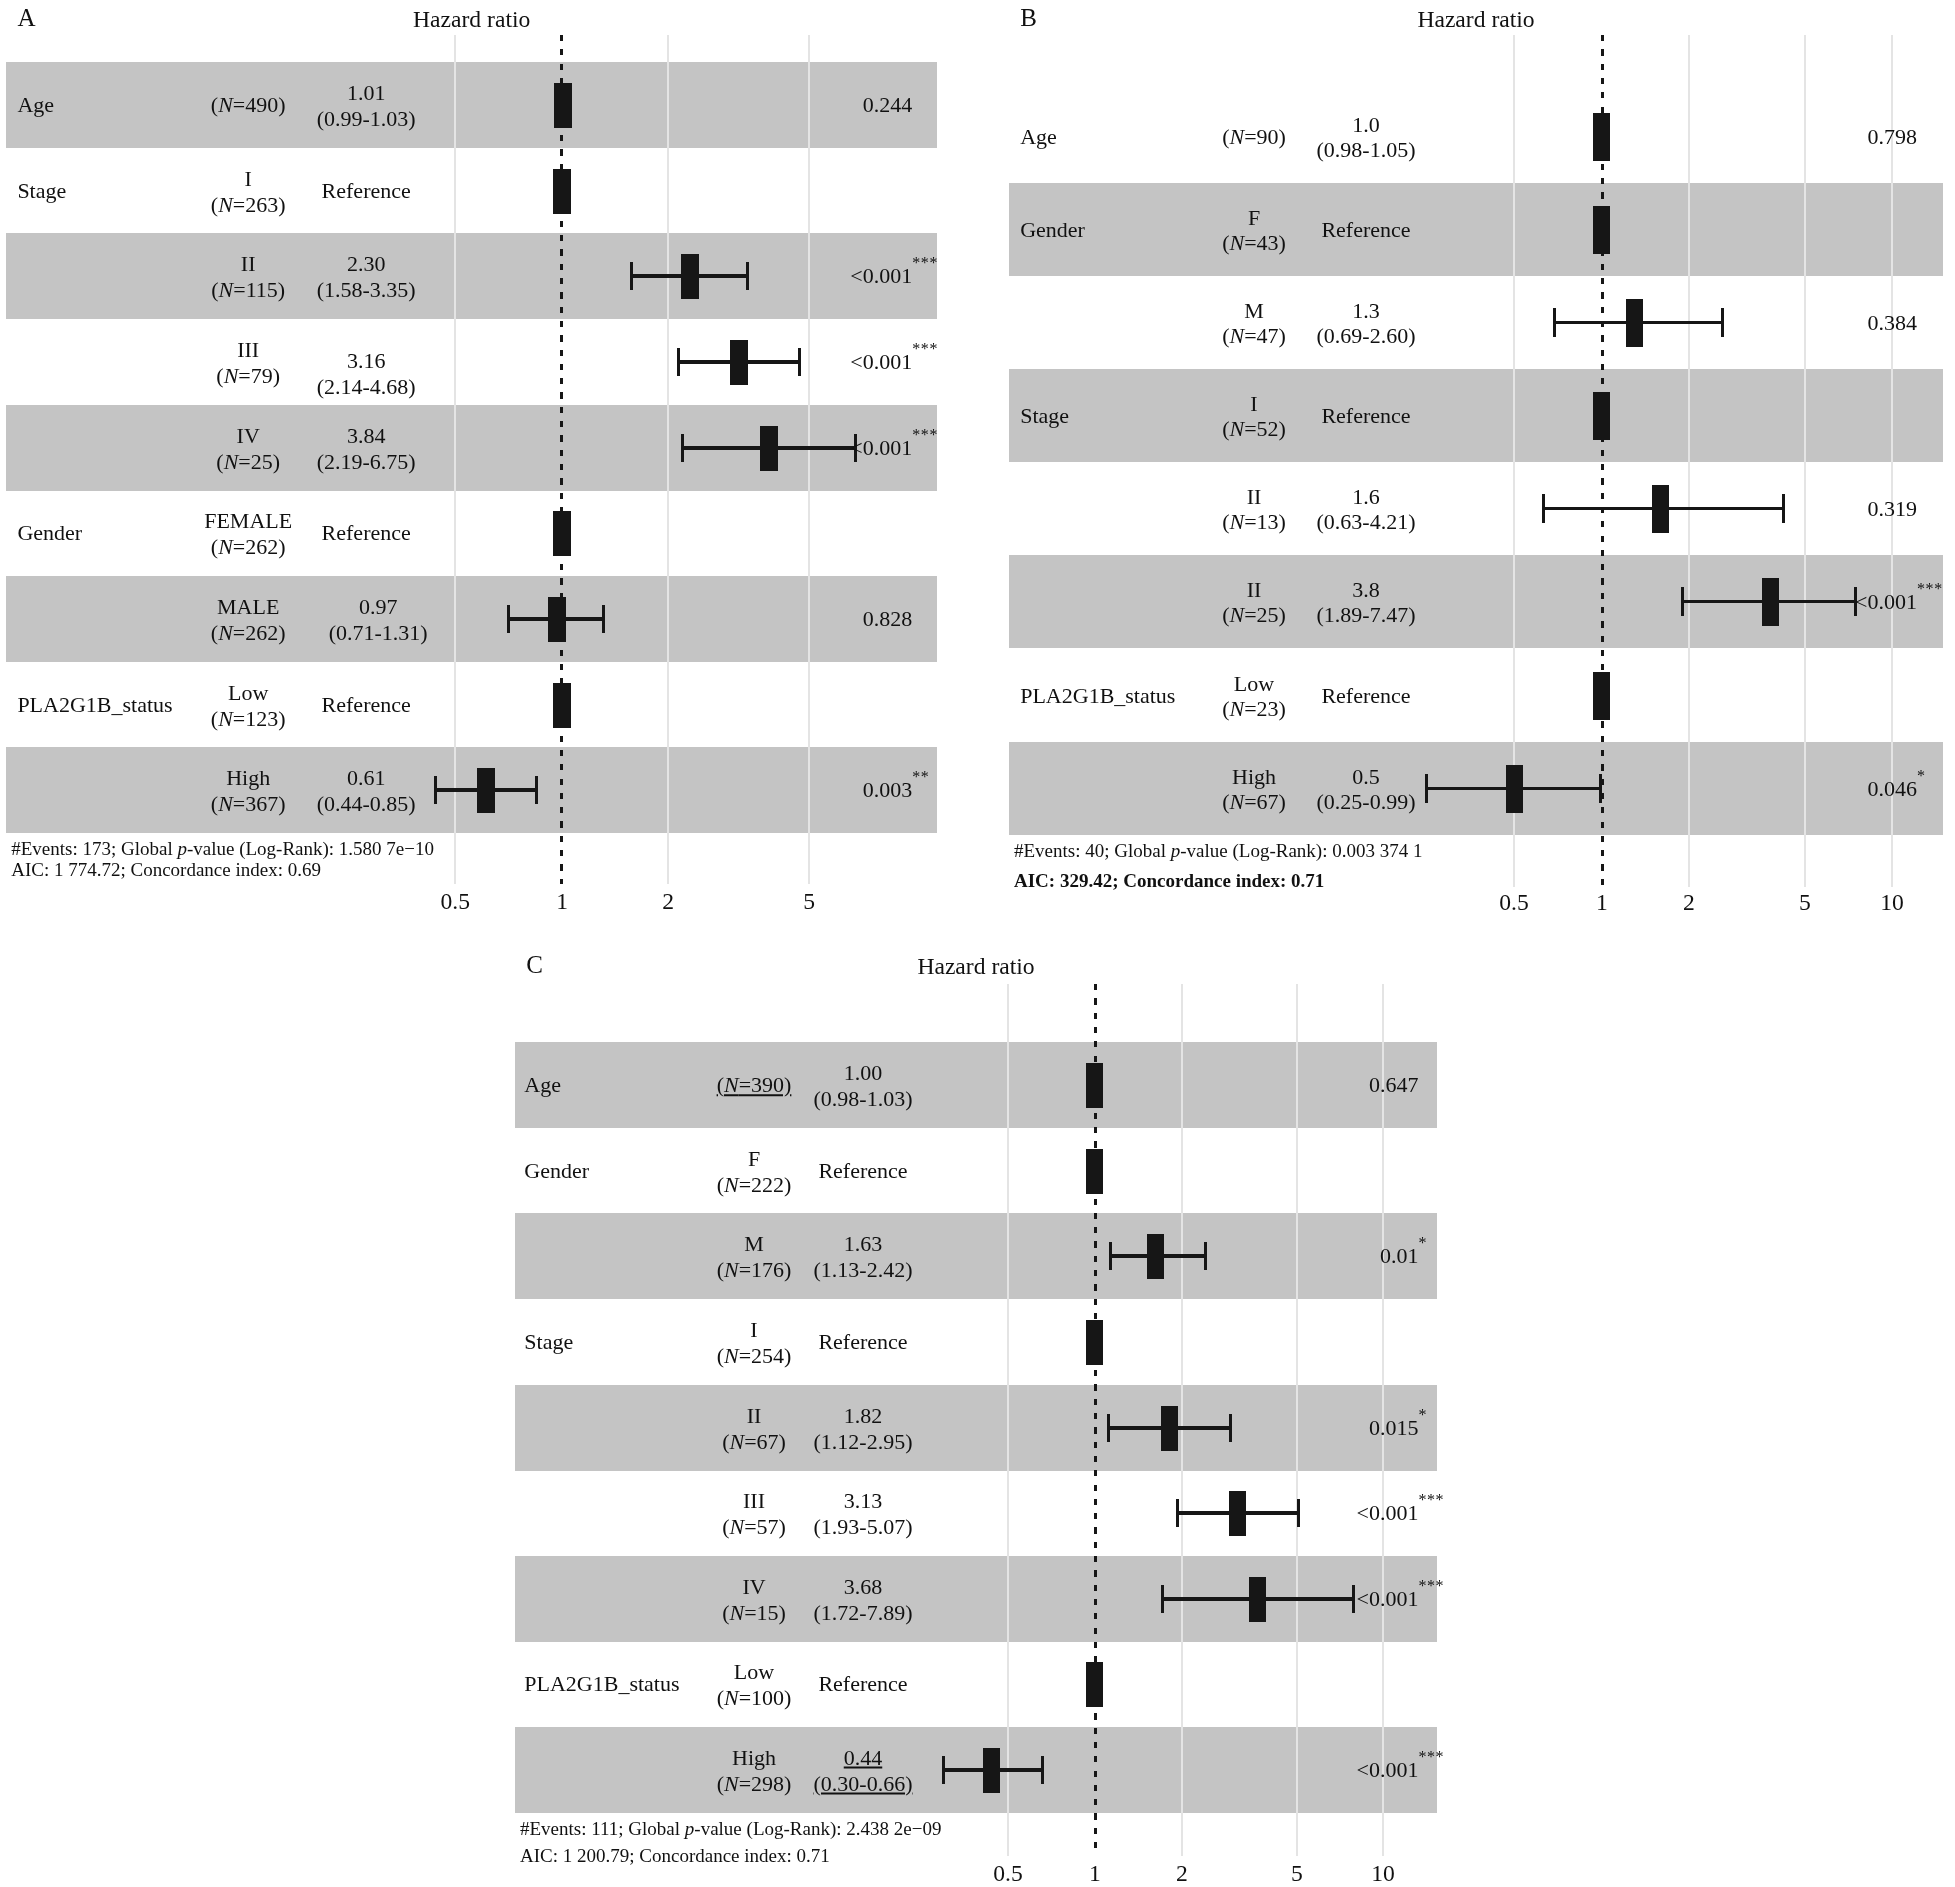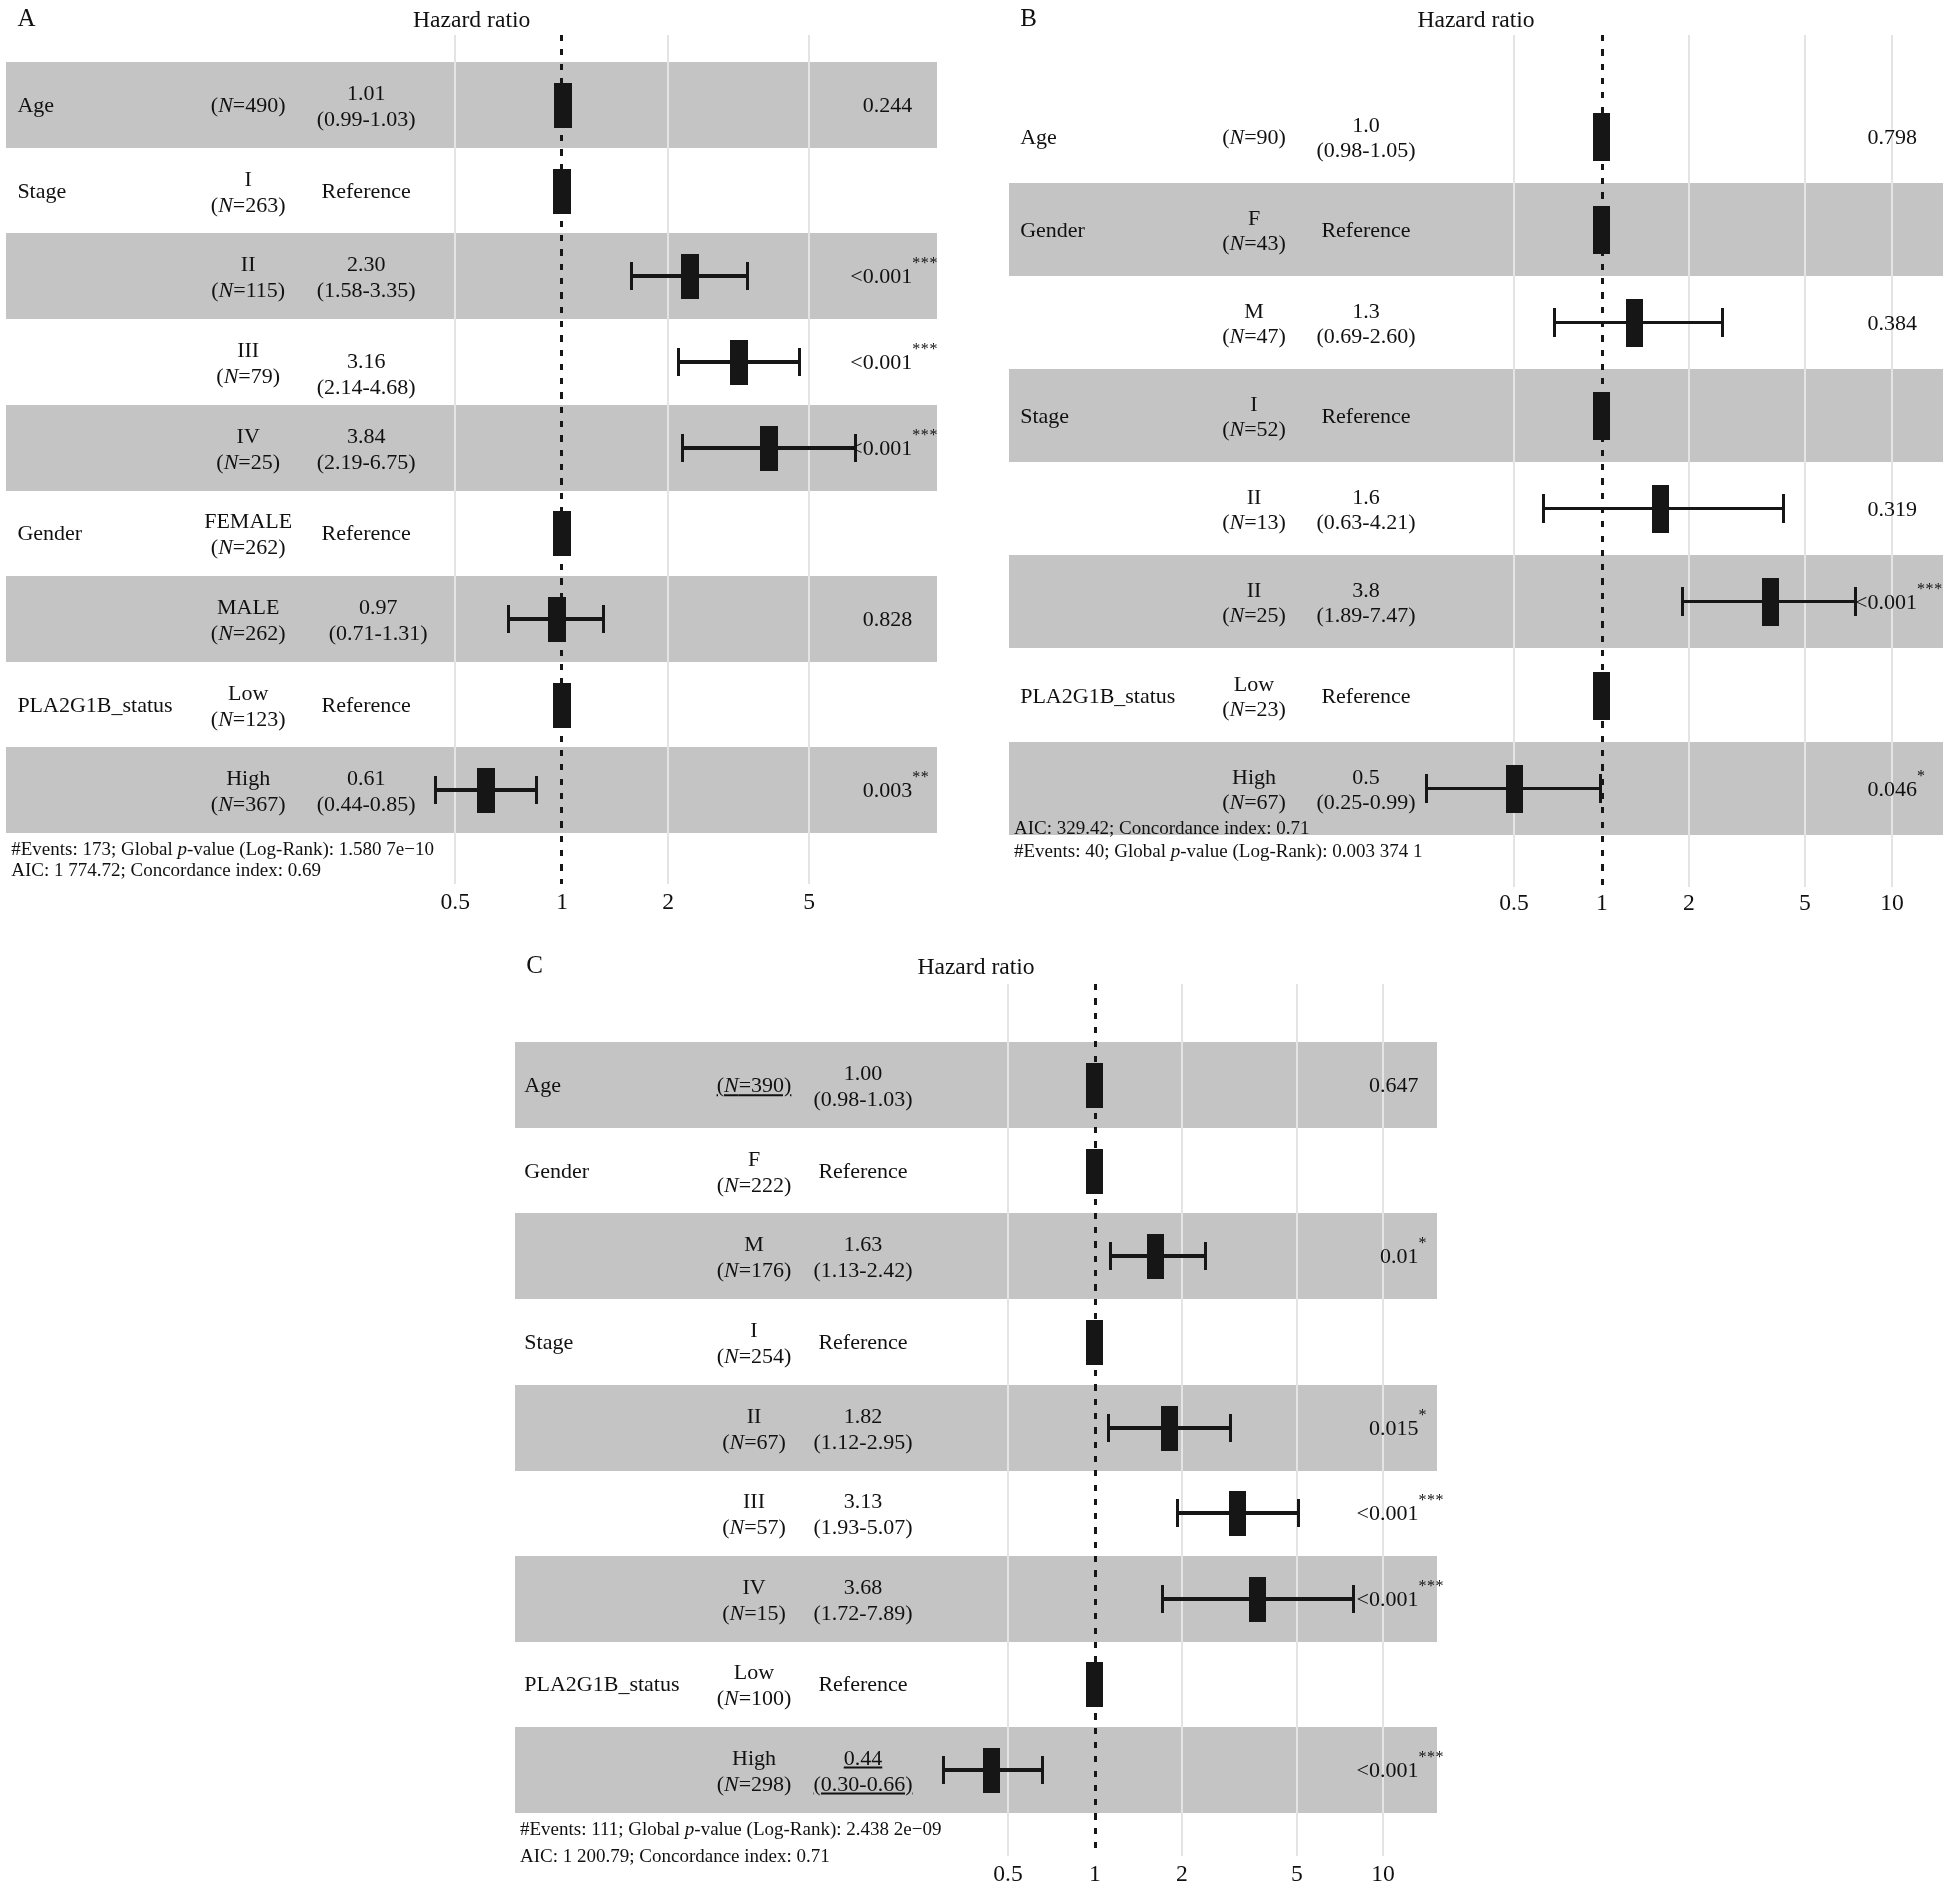--- a/index.html
+++ b/index.html
@@ -212,21 +212,21 @@
           <div class="cell" style="left: 245px;">High<br>(<i>N</i>=67)</div>
           <div class="cell" style="left: 357px;">0.5<br>(0.25-0.99)</div>
           <div class="ebar" style="left: 418px; width: 174px; top: calc(50% - 1.9px);"></div>
           <div class="cap" style="left: 416px; top: calc(50% - 14.3px); height: 28.6px;"></div>
           <div class="cap" style="left: 590px; top: calc(50% - 14.3px); height: 28.6px;"></div>
           <div class="marker" style="left: 497px; width: 17.4px; top: calc(50% - 24px); height: 48px;"></div>
           <div class="pval" style="right: 26px;"><span class="pnum">0.046<span class="stars">*</span></span></div>
         </div>
       </div>
     <div class="foot foot1" style="top: 835px;">#Events: 40; Global <i>p</i>-value (Log-Rank): 0.003 374 1</div>
-    <div class="foot foot2" style="top: 812px;">AIC: 329.42; Concordance index: 0.71</div>
+    <div class="foot foot2" style="top: 865px; font-weight: bold;">AIC: 329.42; Concordance index: 0.71</div>
     <div class="layer axis">
         <span class="tick" style="left: 505px; top: 886px;">0.5</span>
         <span class="tick" style="left: 593px; top: 886px;">1</span>
         <span class="tick" style="left: 680px; top: 886px;">2</span>
         <span class="tick" style="left: 796px; top: 886px;">5</span>
         <span class="tick" style="left: 883px; top: 886px;">10</span>
       </div>
   </section>
 
   <section class="panel" id="panel-2" style="left: 515px; top: 950px; width: 922px; height: 936px;">

